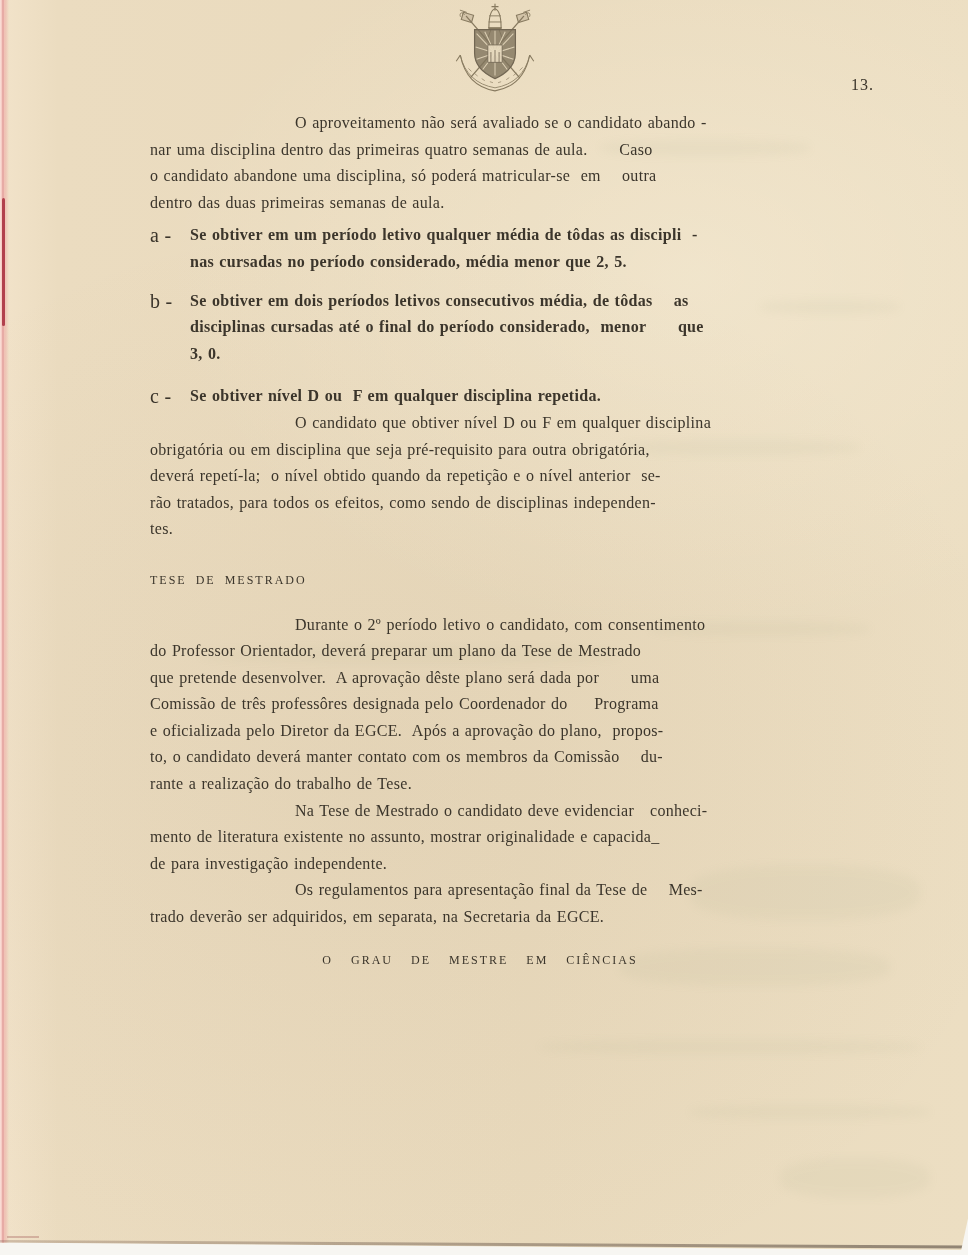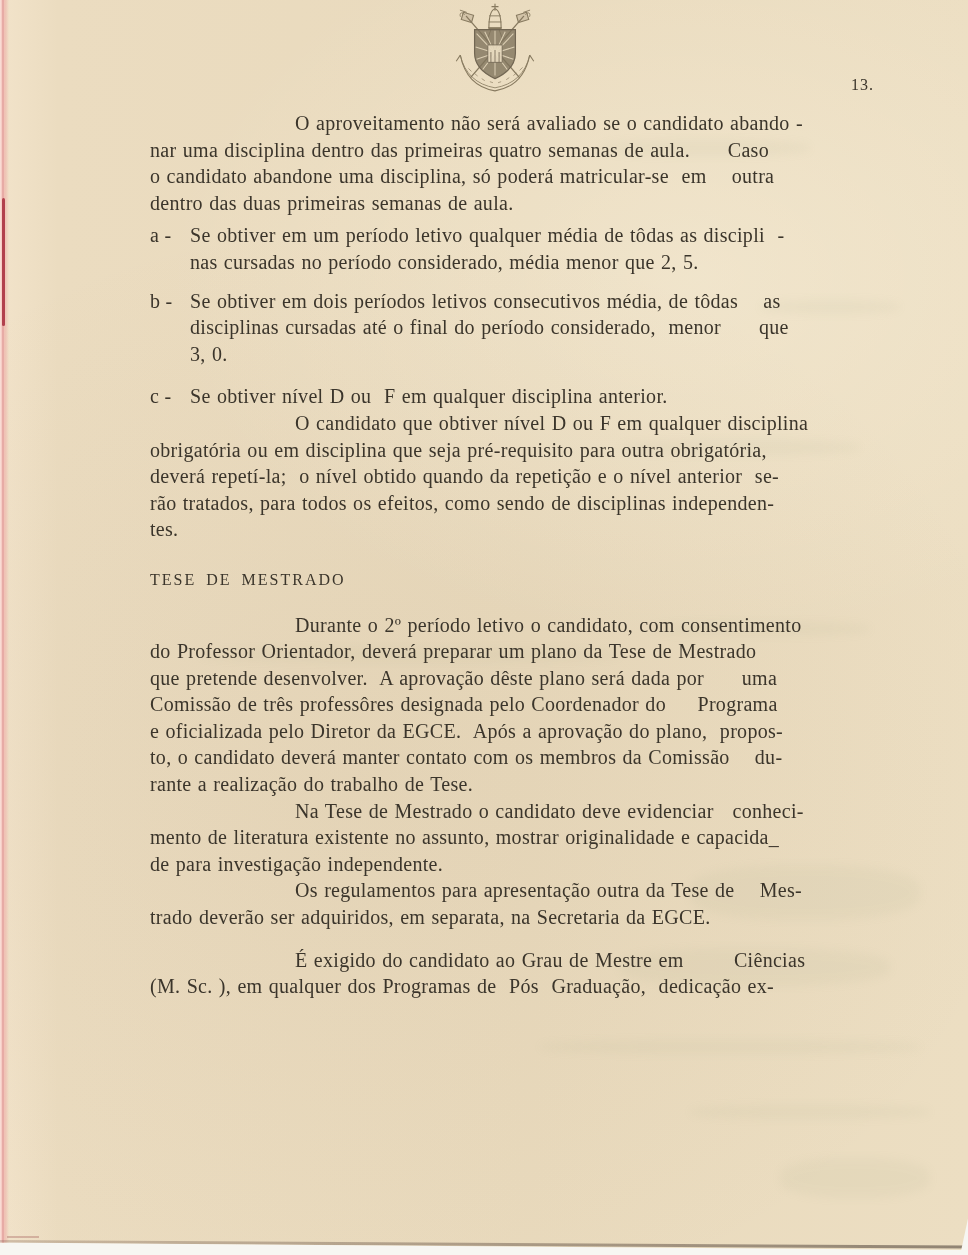--- a/index.html
+++ b/index.html
@@ -16,27 +16,27 @@
     background:linear-gradient(90deg,#fbe3dc 0%,#f2bbb3 30%,#eec7b7 65%,rgba(238,199,183,0) 100%);}
   .edge-line{position:absolute;left:2px;top:0;width:2px;height:100%;background:#e3a4a0;opacity:.75;}
   .edge-red{position:absolute;left:2px;top:198px;width:3px;height:128px;background:#b2404d;border-radius:2px;}
   .edge-mark{position:absolute;left:7px;top:1236px;width:32px;height:2px;background:rgba(178,120,110,.45);}
   .bottom-edge{position:absolute;left:0;top:1240px;width:100%;height:3px;
     background:linear-gradient(90deg,rgba(130,100,85,.30),rgba(70,58,50,.55));
     transform:rotate(0.33deg);transform-origin:left center;}
   .pagenum{position:absolute;left:851px;top:76px;font-size:16px;letter-spacing:1px;}
   .crest{position:absolute;left:446px;top:2px;width:98px;height:92px;opacity:.85;}
   .content{position:absolute;left:150px;top:110px;width:732px;}
-  .block{margin:0;font-size:20px;line-height:26.6px;letter-spacing:.3px;word-spacing:1px;
+  .block{margin:0;font-size:16px;line-height:26.6px;letter-spacing:.3px;word-spacing:1px;
     white-space:pre-wrap;}
   .indent{text-indent:145px;}
   .item{display:flex;}
   .item .lbl{flex:none;width:40px;font-size:20px;line-height:26.6px;letter-spacing:.3px;}
-  .item .txt{flex:1;}
-  .heading{margin:0;font-size:16px;line-height:26.6px;font-weight:normal;letter-spacing:2px;word-spacing:4px;white-space:pre-wrap;}
+  .item .txt{flex:1;font-weight:bold;}
+  .heading{margin:0;font-size:12px;line-height:26.6px;font-weight:normal;letter-spacing:2px;word-spacing:4px;white-space:pre-wrap;}
   .center{text-align:center;width:660px;}
   .mt6{margin-top:6px}.mt10{}.mt12{margin-top:12px}
   .mt14{margin-top:0}.mt16{margin-top:16px}.mt18{margin-top:18px}.mt20{margin-top:20px}
   .mt24{margin-top:24px}
   .smudge{position:absolute;background:#98a07c;opacity:.07;filter:blur(5px);border-radius:40%;}
 </style>
 </head>
 <body>
 
 <div class="stage">
@@ -104,21 +104,21 @@
 
       <div class="item mt12">
         <span class="lbl">b -</span>
         <span class="txt block">Se obtiver em dois períodos letivos consecutivos média, de tôdas    as
 disciplinas cursadas até o final do período considerado,  menor      que
 3, 0.</span>
       </div>
 
       <div class="item mt16">
         <span class="lbl">c -</span>
-        <span class="txt block">Se obtiver nível D ou  F em qualquer disciplina anterior.</span>
+        <span class="txt block">Se obtiver nível D ou  F em qualquer disciplina repetida.</span>
       </div>
 
       <p class="block indent mt10">O candidato que obtiver nível D ou F em qualquer disciplina
 obrigatória ou em disciplina que seja pré-requisito para outra obrigatória,
 deverá repetí-la;  o nível obtido quando da repetição e o nível anterior  se-
 rão tratados, para todos os efeitos, como sendo de disciplinas independen-
 tes.</p>
 
       <h2 class="heading mt24">TESE DE MESTRADO</h2>
 
@@ -127,25 +127,24 @@
 que pretende desenvolver.  A aprovação dêste plano será dada por      uma
 Comissão de três professôres designada pelo Coordenador do     Programa
 e oficializada pelo Diretor da EGCE.  Após a aprovação do plano,  propos-
 to, o candidato deverá manter contato com os membros da Comissão    du-
 rante a realização do trabalho de Tese.</p>
 
       <p class="block indent mt14">Na Tese de Mestrado o candidato deve evidenciar   conheci-
 mento de literatura existente no assunto, mostrar originalidade e capacida_
 de para investigação independente.</p>
 
-      <p class="block indent mt10">Os regulamentos para apresentação outra da Tese de    Mes-
+      <p class="block indent mt10">Os regulamentos para apresentação final da Tese de    Mes-
 trado deverão ser adquiridos, em separata, na Secretaria da EGCE.</p>
 
+      <h2 class="heading center mt16">O  GRAU  DE  MESTRE  EM  CIÊNCIAS</h2>
 
 
-      <p class="block indent mt16">É exigido do candidato ao Grau de Mestre em        Ciências
-(M. Sc. ), em qualquer dos Programas de  Pós  Graduação,  dedicação ex-</p>
 
     </div>
 
     <div class="bottom-edge"></div>
   </div>
 </div>
 
 </body></html>

